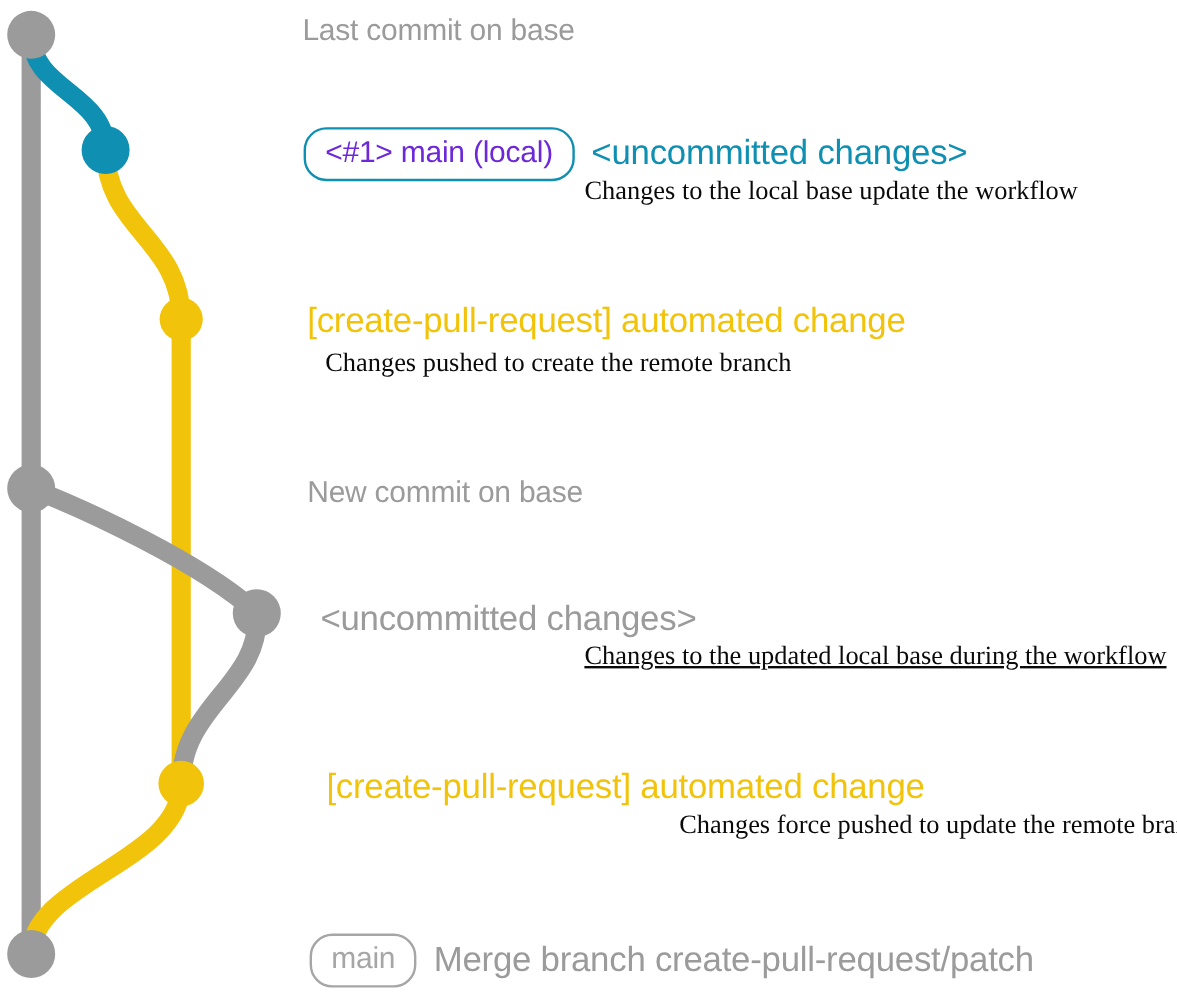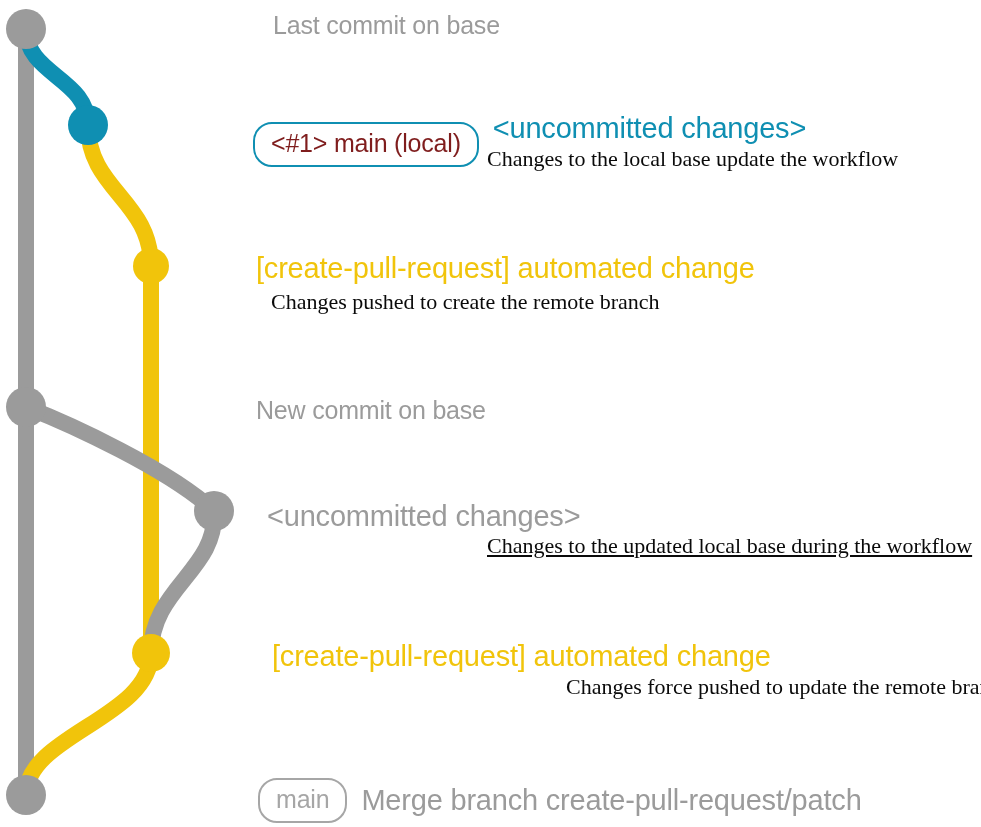--- a/index.html
+++ b/index.html
@@ -46,21 +46,21 @@
     border: 2px solid #9b9b9b;
     border-radius: 19px;
     color: #9b9b9b;
     font-family: "Liberation Sans", sans-serif;
     font-size: 25px;
     line-height: 1;
     padding: 7px 16px 9px 16px;
     background: transparent;
     letter-spacing: -0.2px;
   }
-  .pill.teal { border-color: #0f8fb2; color: #7f1d1d; margin-top: 16px; }
+  .pill.teal { border-color: #0f8fb2; color: #6d28d9; }
   .pill.yellow { border-color: #f1c40b; color: #f1c40b; }
   .pill.gray { border-color: #a6a6a6; color: #a6a6a6; }
   
   .subject {
     font-family: "Liberation Sans", sans-serif;
     font-size: 29px;
     line-height: 1;
     letter-spacing: -0.2px;
     padding-top: 8px;
     margin-left: 14px;
@@ -102,21 +102,21 @@
 
     <circle cx="26" cy="29" r="20" fill="#9b9b9b"></circle>
     <circle cx="88" cy="125" r="20" fill="#0f8fb2"></circle>
     <circle cx="151" cy="266" r="18" fill="#f1c40b"></circle>
     <circle cx="26" cy="407" r="20" fill="#9b9b9b"></circle>
     <circle cx="214" cy="511" r="20" fill="#9b9b9b"></circle>
     <circle cx="151" cy="653" r="19" fill="#f1c40b"></circle>
     <circle cx="26" cy="795" r="20" fill="#9b9b9b"></circle>
   </svg>
 
-  <div class="row" style="left:273px; top:13px;">
+  <div class="row" style="left:252px; top:13px;">
     <span class="plain-head">Last commit on base</span>
   </div>
 
   <div class="row" style="left:253px; top:106px;">
     <span class="pill teal">&lt;#1&gt; main (local)</span>
     <span class="subject teal">&lt;uncommitted changes&gt;</span>
   </div>
   <div class="note" style="left:487px; top:148px;">Changes to the local base update the workflow</div>
 
   <div class="row" style="left:256px; top:254px;">

